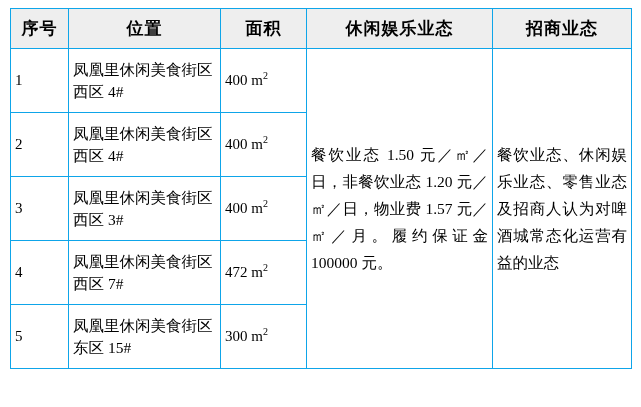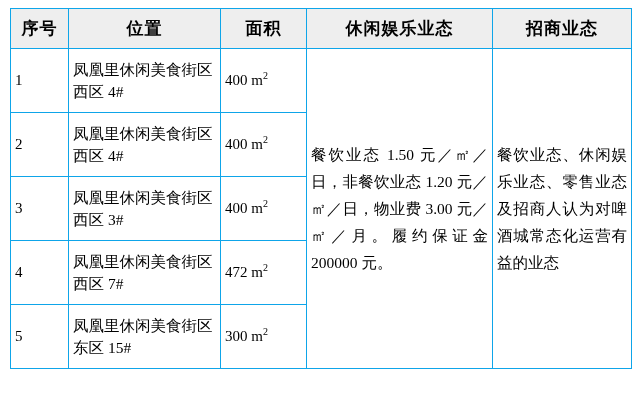--- a/index.html
+++ b/index.html
@@ -101,21 +101,21 @@
         <th>面积</th>
         <th>休闲娱乐业态</th>
         <th>招商业态</th>
       </tr>
     </thead>
     <tbody>
       <tr>
         <td class="no-cell">1</td>
         <td class="loc-cell">凤凰里休闲美食街区西区 4#</td>
         <td class="area-cell"><span class="area-inner">400 m<sup class="unit-sup">2</sup></span></td>
-        <td class="rent-cell" rowspan="5">餐饮业态 1.50 元／㎡／日，非餐饮业态 1.20 元／㎡／日，物业费 3.00 元／㎡／月。履约保证金 200000 元。</td>
+        <td class="rent-cell" rowspan="5">餐饮业态 1.50 元／㎡／日，非餐饮业态 1.20 元／㎡／日，物业费 1.57 元／㎡／月。履约保证金 100000 元。</td>
         <td class="biz-cell" rowspan="5">餐饮业态、休闲娱乐业态、零售业态及招商人认为对啤酒城常态化运营有益的业态</td>
       </tr>
       <tr>
         <td class="no-cell">2</td>
         <td class="loc-cell">凤凰里休闲美食街区西区 4#</td>
         <td class="area-cell"><span class="area-inner">400 m<sup class="unit-sup">2</sup></span></td>
       </tr>
       <tr>
         <td class="no-cell">3</td>
         <td class="loc-cell">凤凰里休闲美食街区西区 3#</td>

